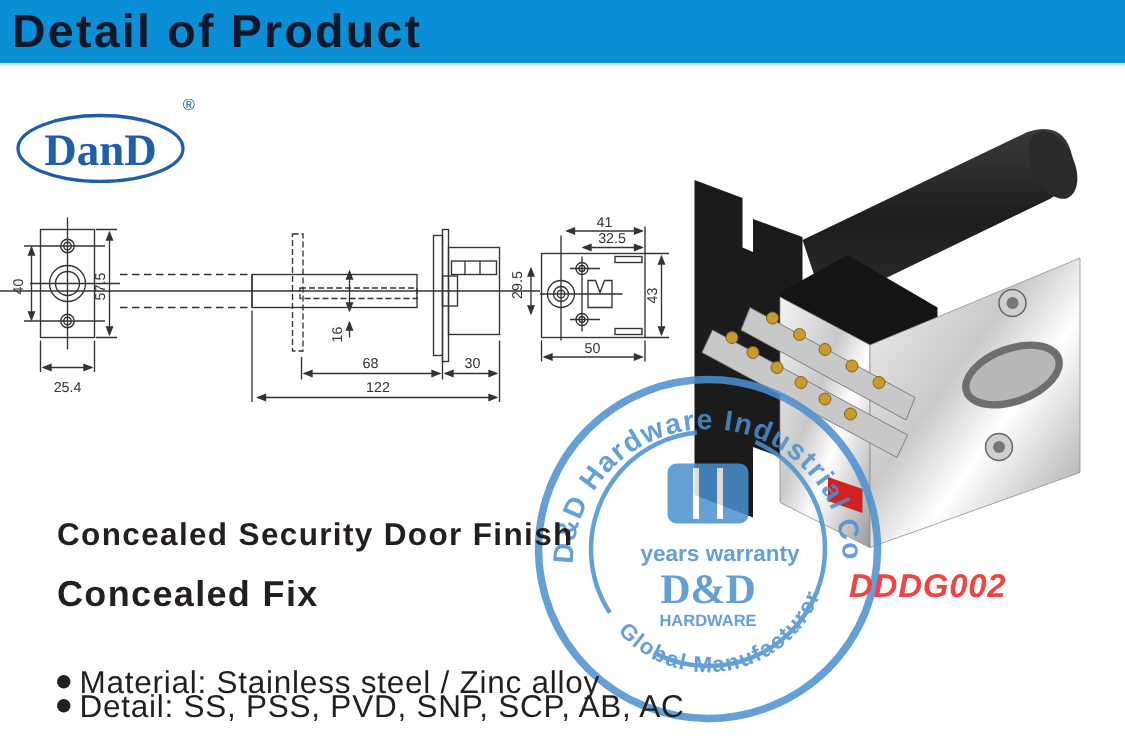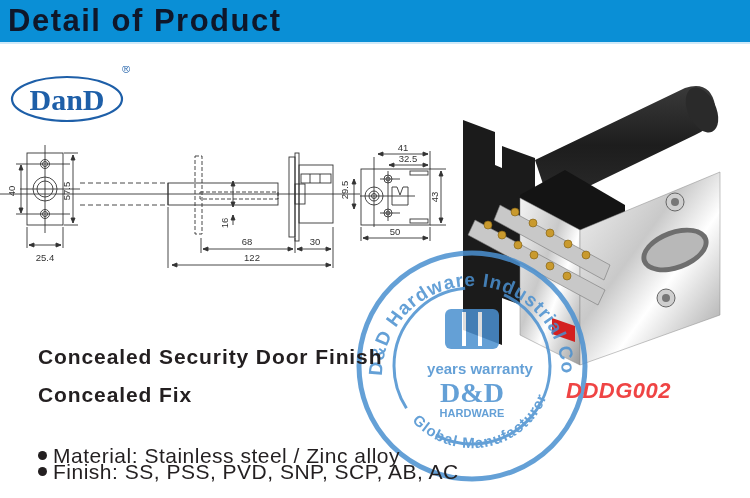--- a/index.html
+++ b/index.html
@@ -4,21 +4,21 @@
 <style>
   html, body { margin:0; padding:0; }
   body { width:750px; height:498px; background:#ffffff; position:relative; overflow:hidden; font-family:"Liberation Sans", sans-serif; }
   .header { position:absolute; left:0; top:0; width:750px; height:42px; background:#0a8fd6; border-bottom:2px solid #cfe9f8; }
   .header-title { position:absolute; left:8px; top:2px; font-family:"Liberation Sans", sans-serif; font-weight:bold; font-size:31px; color:#0f172a; letter-spacing:1.5px; line-height:38px; }
   .logo { position:absolute; left:9px; top:66px; width:124px; height:56px; }
   .drawing { position:absolute; left:0; top:135px; width:470px; height:140px; }
   .product { position:absolute; left:440px; top:80px; width:310px; height:290px; }
   .stamp { position:absolute; left:352px; top:246px; width:240px; height:240px; opacity:0.85; }
   .t1 { position:absolute; left:38px; top:345px; font-weight:bold; font-size:21px; color:#231f20; letter-spacing:0.9px; white-space:nowrap; }
-  .t2 { position:absolute; left:38px; top:383px; font-weight:bold; font-size:21px; color:#231f20; letter-spacing:0.9px; white-space:nowrap; }
+  .t2 { position:absolute; left:38px; top:383px; font-weight:bold; font-size:24px; color:#231f20; letter-spacing:0.9px; white-space:nowrap; }
   .b1 { position:absolute; left:38px; top:444px; font-size:21px; color:#231f20; letter-spacing:0.5px; white-space:nowrap; }
   .b2 { position:absolute; left:38px; top:460px; font-size:21px; color:#231f20; letter-spacing:0.5px; white-space:nowrap; }
   .bullet { display:inline-block; width:9px; height:9px; border-radius:50%; background:#231f20; margin-right:6px; vertical-align:middle; position:relative; top:-2px; }
   .model { position:absolute; left:566px; top:378px; font-weight:bold; font-size:22px; color:#ef4444; letter-spacing:0.5px;font-style:italic; }
   .dim { font-family:"Liberation Sans", sans-serif; font-size:9.5px; fill:#333; }
 </style>
 </head>
 <body>
 
 <div class="header">
@@ -220,15 +220,15 @@
   <text x="120" y="156" text-anchor="middle" font-family="Liberation Serif, serif" font-weight="bold" font-size="28" fill="#4a90d0">D&amp;D</text>
   <text x="120" y="171" text-anchor="middle" font-family="Liberation Sans, sans-serif" font-weight="bold" font-size="11" fill="#4a90d0">HARDWARE</text>
 </svg>
 
 <div class="t1">Concealed Security Door Finish</div>
 <div class="t2">Concealed Fix</div>
 <div class="b1">
   <span class="bullet"></span><span>Material:</span> <span>Stainless  steel / Zinc  alloy</span>
 </div>
 <div class="b2">
-  <span class="bullet"></span><span>Finish:</span> <span>SS, PSS, PVD, SNP, SCP, AB, AC</span>
+  <span class="bullet"></span><span>Detail:</span> <span>SS, PSS, PVD, SNP, SCP, AB, AC</span>
 </div>
 <div class="model">DDDG002</div>
 
 </body></html>

